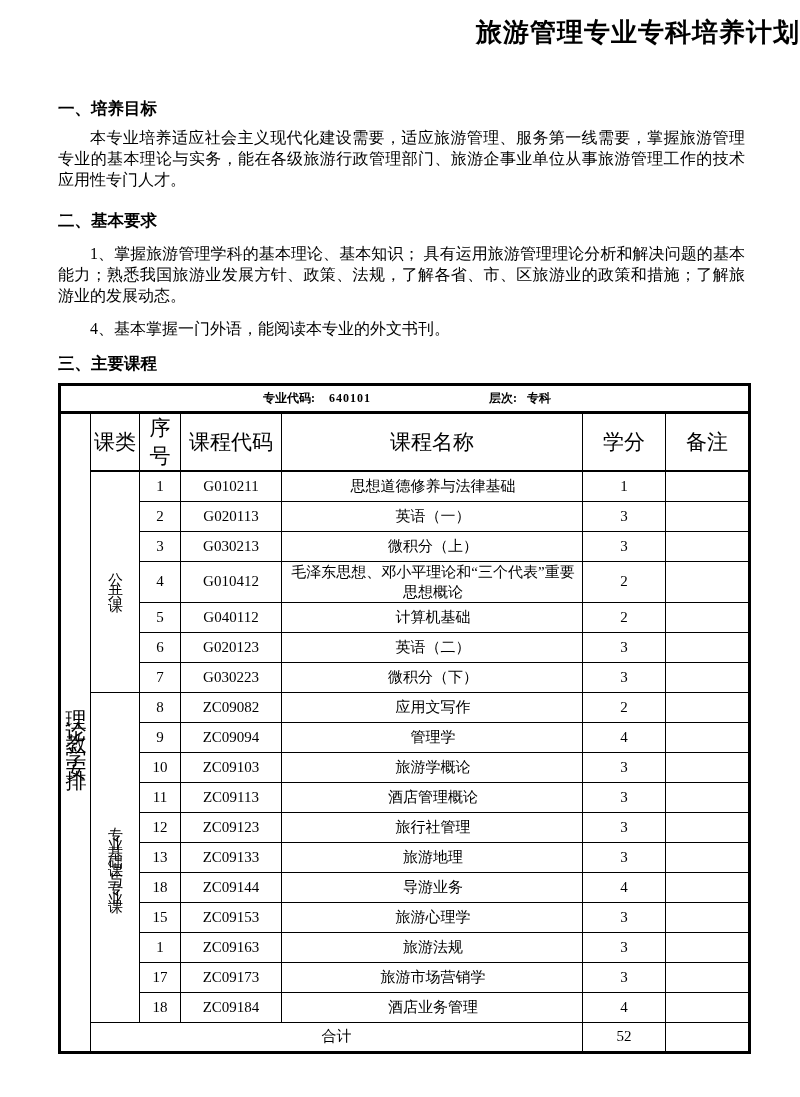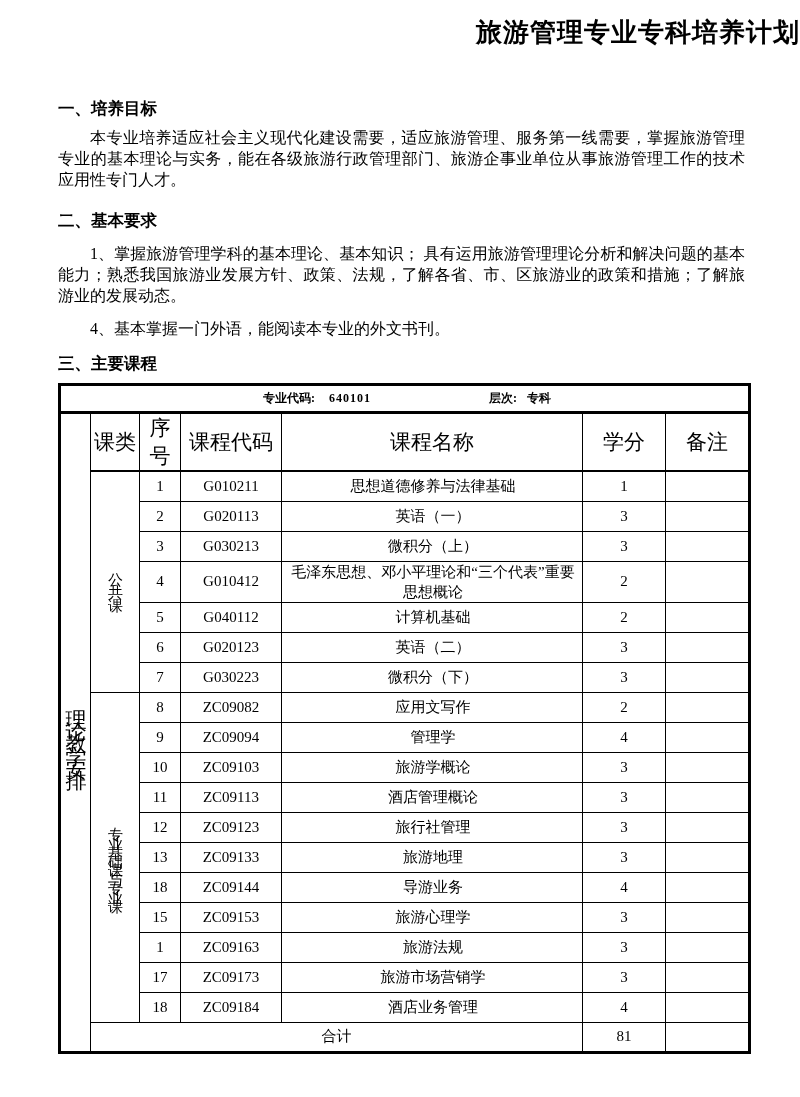--- a/index.html
+++ b/index.html
@@ -254,19 +254,19 @@
         </tr>
         <tr>
           <td class="cell-no">18</td>
           <td class="cell-code">ZC09184</td>
           <td class="cell-name">酒店业务管理</td>
           <td class="cell-credits">4</td>
           <td class="cell-note"></td>
         </tr>
         <tr class="total-row">
       <td colspan="4">合计</td>
-      <td>81</td>
+      <td>52</td>
       <td></td>
     </tr>
   </tbody>
     </table>
 
 </div>
 
 </body></html>

